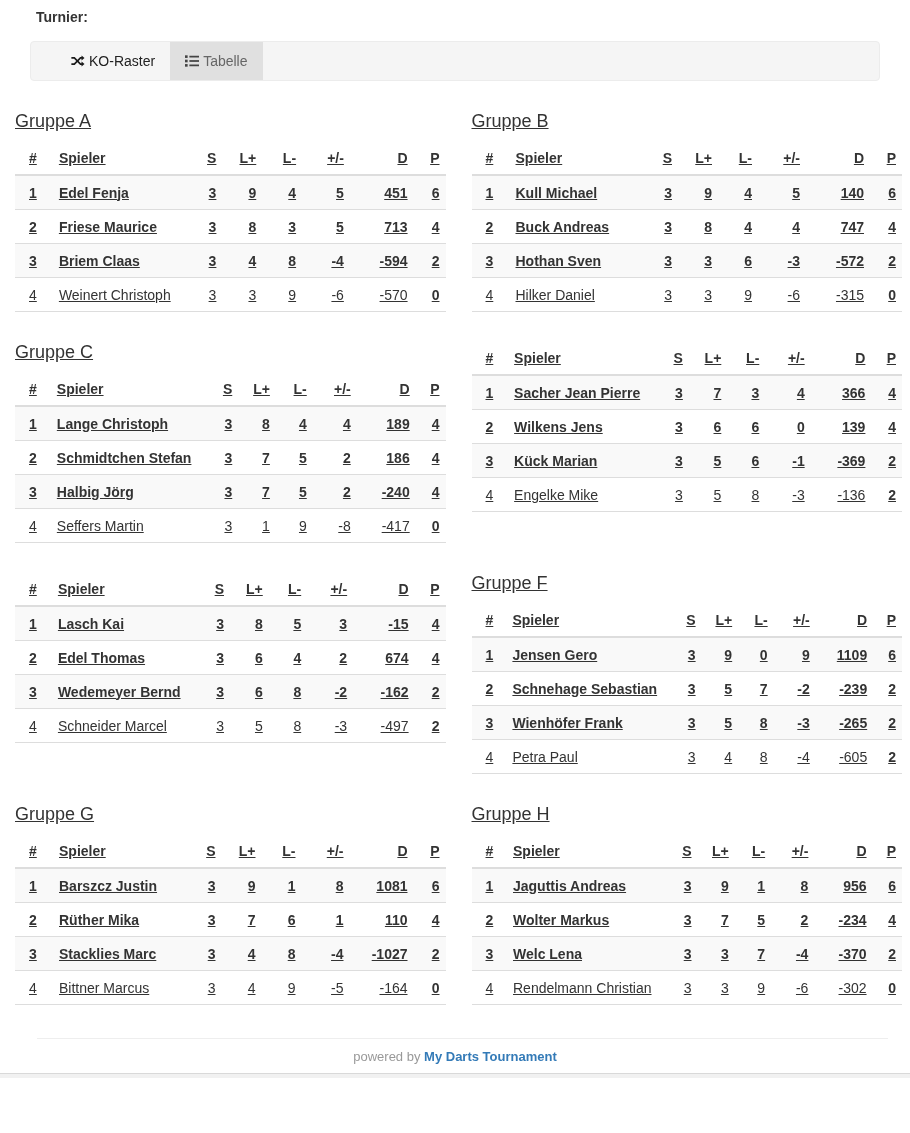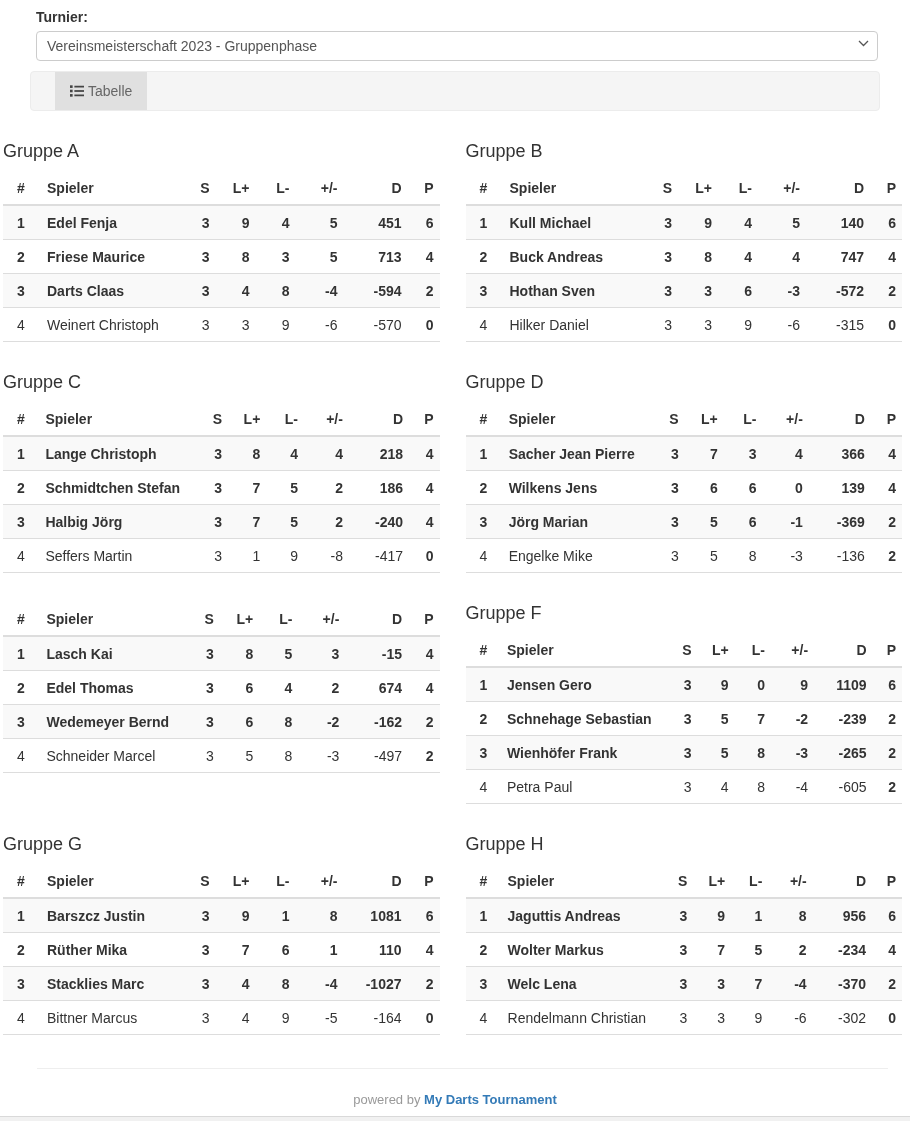--- a/index.html
+++ b/index.html
@@ -58,21 +58,22 @@
     cursor: pointer;
   }
   .tab.active { background: #e0e0e0; color: #666; }
   .tab .ticon { line-height: 0; }
 
   
   .groups-grid {
     display: grid;
     grid-template-columns: 1fr 1fr;
     column-gap: 26px;
-    padding: 0 8px 0 3px;
+    padding: 0 8px 0 15px;
+    text-decoration: underline;
   }
   .group { margin-top: 30px; }
   .group-title {
     font-size: 18px;
     font-weight: 400;
     color: #333;
     margin: 0 0 10px 0;
   }
   table.group-table {
     width: 100%;
@@ -109,54 +110,55 @@
   .group-table td:last-child { font-weight: bold; }
 
   
   hr.footer-rule {
     border: none;
     border-top: 1px solid #eee;
     margin: 33px 22px 0 37px;
   }
   .footer {
     text-align: center;
-    margin-top: 23px;
+    margin-top: 10px;
     font-size: 13px;
     color: #999;
   }
   .footer a {
     color: #337ab7;
     font-weight: bold;
     text-decoration: none;
   }
   .bottom-bar {
     margin-top: 9px;
     height: 5px;
     background: #f1f1f1;
     border-top: 1px solid #d9d9d9;
   }
 </style>
 </head>
 <body>
 
 <div class="top-area">
   <div class="tournament-label">Turnier:</div>
-  <div class="select-wrap">
-    <select class="tournament-select">
-      <option>Vereinsmeisterschaft 2023 - Gruppenphase</option>
-    </select>
-    <span class="select-chevron">
-      <svg width="11" height="7" viewBox="0 0 11 7">
-          <polyline points="1,1 5.5,5.5 10,1" fill="none" stroke="#555" stroke-width="1.3"></polyline>
-        </svg>
+</div>
+
+<div class="tab-bar">
+  <button class="tab">
+    <span class="ticon">
+      <svg width="15" height="14" viewBox="0 0 16 16">
+        <path d="M1 4.5h3.4l7 7h2" fill="none" stroke="#1a1a1a" stroke-width="1.9"></path>
+        <path d="M1 11.5h3.4l7-7h2" fill="none" stroke="#1a1a1a" stroke-width="1.9"></path>
+        <path d="M12.6 1.6 16 4.5l-3.4 2.9z" fill="#1a1a1a"></path>
+        <path d="M12.6 8.6 16 11.5l-3.4 2.9z" fill="#1a1a1a"></path>
+      </svg>
     </span>
-  </div>
-</div>
-
-<div class="tab-bar">
+    <span>KO-Raster</span>
+  </button>
   <button class="tab active">
     <span class="ticon">
       <svg width="14" height="14" viewBox="0 0 16 16" fill="#444">
         <rect x="0" y="1.5" width="3" height="3"></rect>
           <rect x="5" y="2" width="11" height="2"></rect>
         <rect x="0" y="6.5" width="3" height="3"></rect>
           <rect x="5" y="7" width="11" height="2"></rect>
         <rect x="0" y="11.5" width="3" height="3"></rect>
           <rect x="5" y="12" width="11" height="2"></rect>
       </svg>
@@ -197,21 +199,21 @@
             <td>Friese Maurice</td>
             <td>3</td>
             <td>8</td>
             <td>3</td>
             <td>5</td>
             <td>713</td>
             <td>4</td>
           </tr>
           <tr class="qualified">
             <td>3</td>
-            <td>Darts Claas</td>
+            <td>Briem Claas</td>
             <td>3</td>
             <td>4</td>
             <td>8</td>
             <td>-4</td>
             <td>-594</td>
             <td>2</td>
           </tr>
           <tr>
             <td>4</td>
             <td>Weinert Christoph</td>
@@ -302,21 +304,21 @@
           </tr>
       </thead>
       <tbody>
           <tr class="qualified">
             <td>1</td>
             <td>Lange Christoph</td>
             <td>3</td>
             <td>8</td>
             <td>4</td>
             <td>4</td>
-            <td>218</td>
+            <td>189</td>
             <td>4</td>
           </tr>
           <tr class="qualified">
             <td>2</td>
             <td>Schmidtchen Stefan</td>
             <td>3</td>
             <td>7</td>
             <td>5</td>
             <td>2</td>
             <td>186</td>
@@ -340,21 +342,20 @@
             <td>9</td>
             <td>-8</td>
             <td>-417</td>
             <td>0</td>
           </tr>
         </tbody>
     </table>
   </section>
 
   <section class="group">
-    <h2 class="group-title">Gruppe D</h2>
     <table class="group-table">
       <thead>
         <tr>
             <th>#</th>
             <th>Spieler</th>
             <th>S</th>
             <th>L+</th>
             <th>L-</th>
             <th>+/-</th>
             <th>D</th>
@@ -377,21 +378,21 @@
             <td>Wilkens Jens</td>
             <td>3</td>
             <td>6</td>
             <td>6</td>
             <td>0</td>
             <td>139</td>
             <td>4</td>
           </tr>
           <tr class="qualified">
             <td>3</td>
-            <td>Jörg Marian</td>
+            <td>Kück Marian</td>
             <td>3</td>
             <td>5</td>
             <td>6</td>
             <td>-1</td>
             <td>-369</td>
             <td>2</td>
           </tr>
           <tr>
             <td>4</td>
             <td>Engelke Mike</td>

